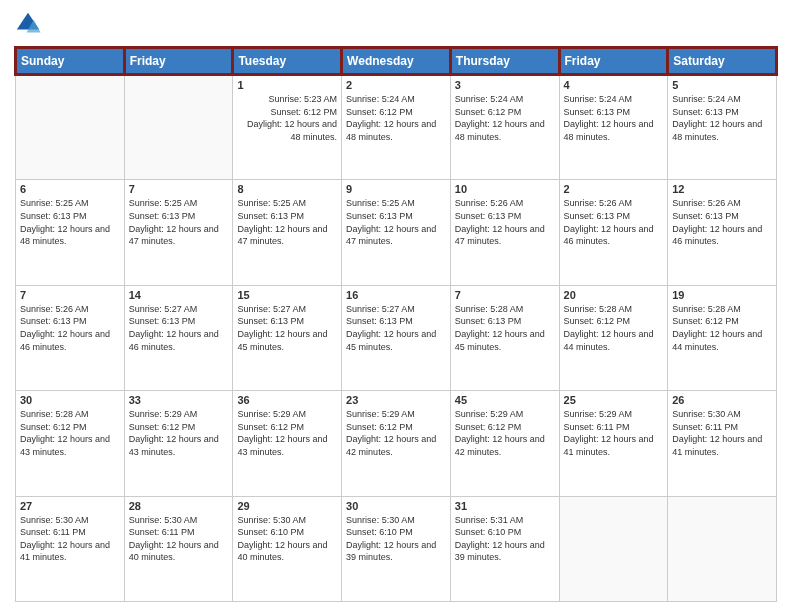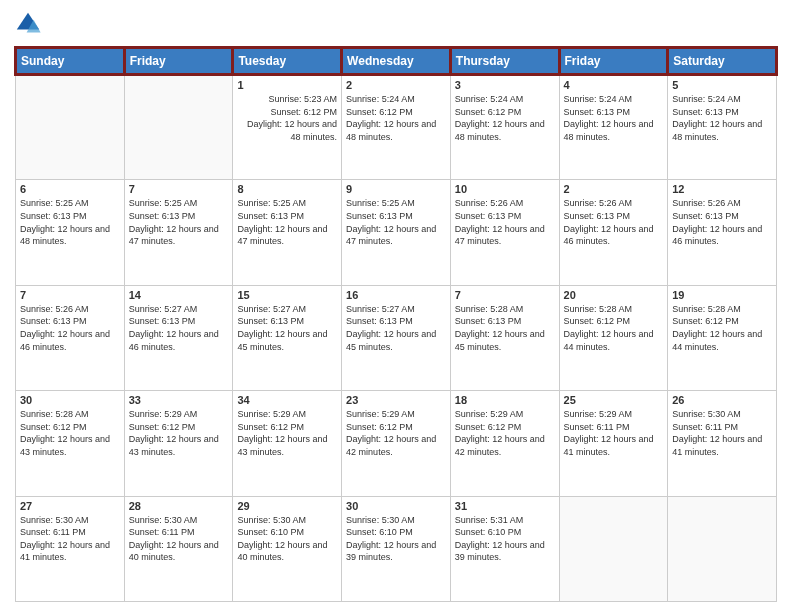--- a/index.html
+++ b/index.html
@@ -265,33 +265,33 @@
 Sunset: 6:12 PM
 Daylight: 12 hours and 43 minutes.</div>
           </td>
           <td>
             <div class="day-num">33</div>
             <div class="day-info" style="white-space: pre-line;">Sunrise: 5:29 AM
 Sunset: 6:12 PM
 Daylight: 12 hours and 43 minutes.</div>
           </td>
           <td>
-            <div class="day-num">34</div>
+            <div class="day-num">36</div>
             <div class="day-info" style="white-space: pre-line;">Sunrise: 5:29 AM
 Sunset: 6:12 PM
 Daylight: 12 hours and 43 minutes.</div>
           </td>
           <td>
             <div class="day-num">23</div>
             <div class="day-info" style="white-space: pre-line;">Sunrise: 5:29 AM
 Sunset: 6:12 PM
 Daylight: 12 hours and 42 minutes.</div>
           </td>
           <td>
-            <div class="day-num">18</div>
+            <div class="day-num">45</div>
             <div class="day-info" style="white-space: pre-line;">Sunrise: 5:29 AM
 Sunset: 6:12 PM
 Daylight: 12 hours and 42 minutes.</div>
           </td>
           <td>
             <div class="day-num">25</div>
             <div class="day-info" style="white-space: pre-line;">Sunrise: 5:29 AM
 Sunset: 6:11 PM
 Daylight: 12 hours and 41 minutes.</div>
           </td>

